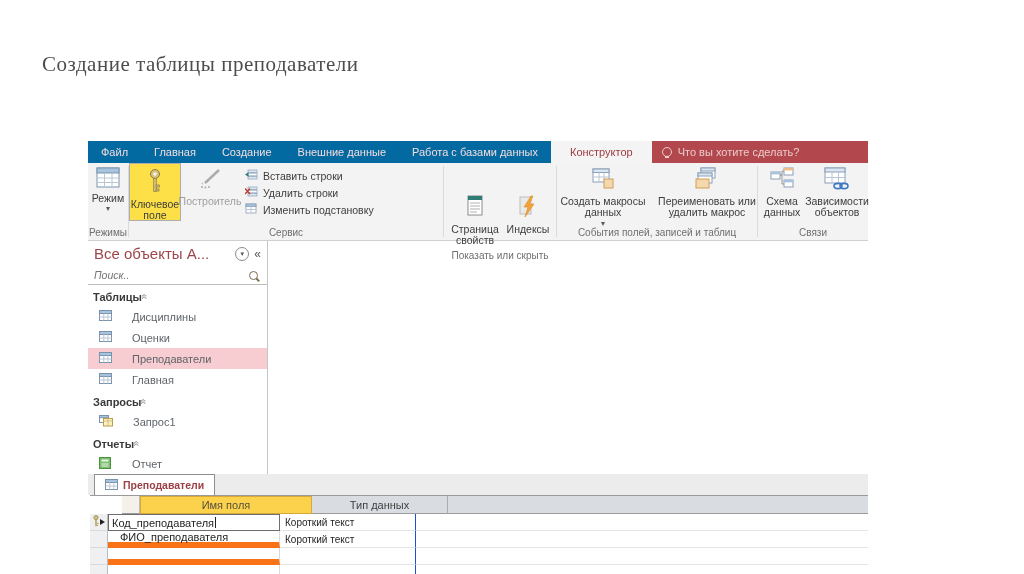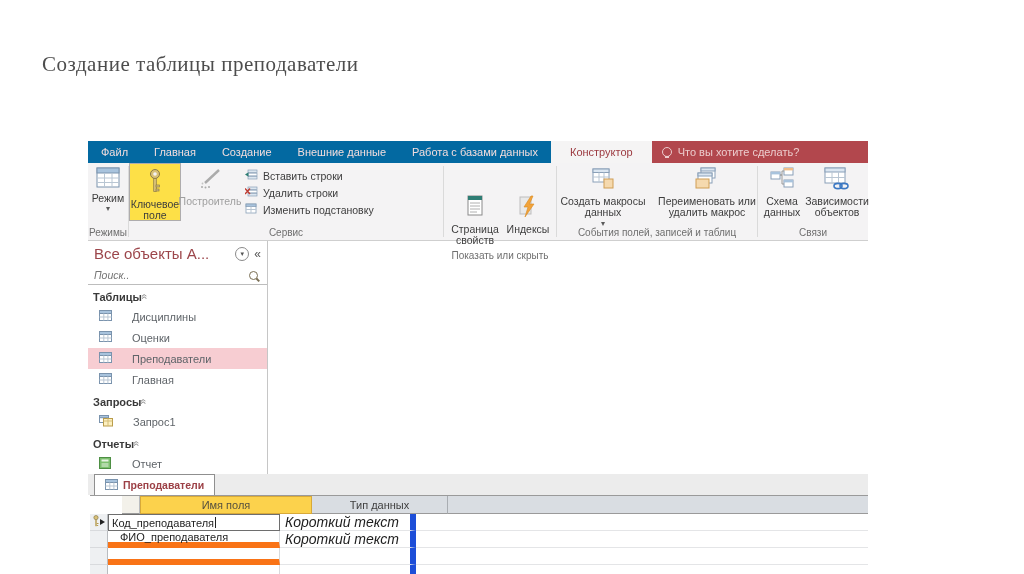--- a/index.html
+++ b/index.html
@@ -64,22 +64,22 @@
   .h2{width:136px;background:#d9dde2;border-bottom:1px solid #9a9a9a;border-right:1px solid #a9adb2;
     box-sizing:border-box;display:flex;align-items:center;justify-content:center;font-size:11px;color:#3f3f3f;}
   .h3{flex:1;background:#d9dde2;border-bottom:1px solid #9a9a9a;box-sizing:border-box;}
   .grow{height:17px;display:flex;}
   .sel{width:18px;background:#eef0f2;border-right:1px solid #b9bcc0;border-bottom:1px solid #d8dadd;
     box-sizing:border-box;display:flex;align-items:center;justify-content:center;gap:1px;}
   .c1{width:172px;border-right:1px solid #d8dadd;border-bottom:6px solid #f97316;box-sizing:border-box;
     font-size:11px;color:#1e1e1e;display:flex;align-items:center;padding-left:12px;}
   .c1.active{border:1px solid #6e6e6e;padding-left:3px;}
   .cursorbar{display:inline-block;width:1px;height:11px;background:#222;margin-left:1px;}
-  .c2{width:136px;border-right:6px solid #1d4ed8;border-bottom:1px solid #e4e5e7;box-sizing:border-box;
-    font-size:14px;color:#1e1e1e;display:flex;align-items:center;padding-left:5px;font-style:italic;}
+  .c2{width:136px;border-right:1px solid #1d4ed8;border-bottom:1px solid #e4e5e7;box-sizing:border-box;
+    font-size:10px;color:#1e1e1e;display:flex;align-items:center;padding-left:5px;}
   .c3{flex:1;border-bottom:1px solid #e4e5e7;box-sizing:border-box;}
   .rowarrow{width:0;height:0;border-top:3.5px solid transparent;border-bottom:3.5px solid transparent;border-left:5px solid #222;}
 </style>
 </head>
 <body>
 
 <div class="page-title">Создание таблицы преподаватели</div>
 
 <div class="win">
 

